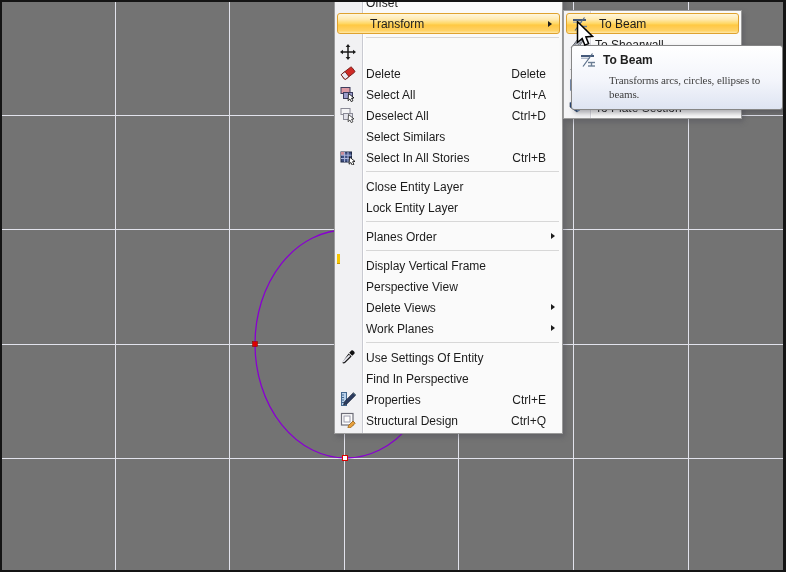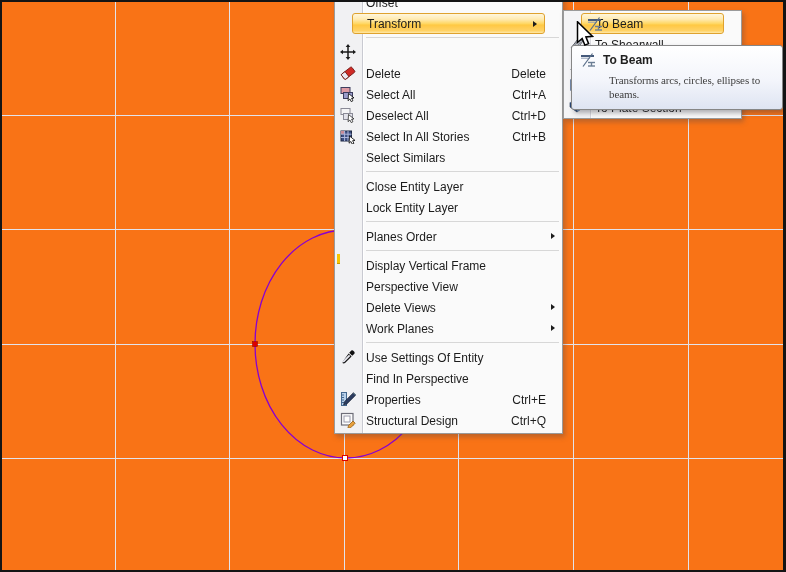--- a/index.html
+++ b/index.html
@@ -1,16 +1,16 @@
 <!DOCTYPE html>
 <html><head>
 <meta charset="utf-8">
 <style>
   html,body{margin:0;padding:0;background:#888;}
-  #stage{position:relative;width:786px;height:572px;overflow:hidden;background:#f97316;
+  #stage{position:relative;width:786px;height:572px;overflow:hidden;background:#737373;
          font-family:"Liberation Sans",sans-serif;-webkit-font-smoothing:antialiased;}
   
   .frame{position:absolute;background:#141414;z-index:60;}
   #frame-top{left:0;top:0;width:786px;height:2px;}
   #frame-bottom{left:0;top:570px;width:786px;height:2px;}
   #frame-left{left:0;top:0;width:2px;height:572px;}
   #frame-right{left:783px;top:0;width:3px;height:572px;}
 
   
   .gridline{position:absolute;background:#e2e3ec;z-index:1;}
@@ -30,21 +30,21 @@
   #transform-submenu .gutter{position:absolute;left:0;top:0;bottom:0;width:26px;background:#f4f4f6;
          border-right:1px solid #d8d8de;box-shadow:1px 0 0 #ffffff;}
 
   .mi{position:relative;height:21px;display:flex;align-items:center;
       padding:0 16px 0 31px;font-size:12px;color:#1c1c1c;box-sizing:border-box;white-space:nowrap;}
   .mi .lbl{flex:1;overflow:hidden;}
   .mi .sc{margin-left:10px;}
   .mi .ico{position:absolute;left:5px;top:2px;width:16px;height:16px;}
   .mi .arr{position:absolute;right:7px;top:7px;width:0;height:0;
            border-left:4px solid #1c1c1c;border-top:3.5px solid transparent;border-bottom:3.5px solid transparent;}
-  .mi.hl{border:1px solid #dfa22e;border-radius:3px;margin:0 17px;padding-left:14px;
+  .mi.hl{border:1px solid #dfa22e;border-radius:3px;margin:0 2px;padding-left:32px;
          background:linear-gradient(to bottom,#fff7dd 0%,#ffeab0 28%,#ffd65f 52%,#ffc843 58%,#ffd266 88%,#ffe9a8 100%);}
   .sep{position:relative;height:8px;}
   .sep::after{content:'';position:absolute;left:31px;right:3px;top:3px;border-top:1px solid #d7d7d7;}
 
   
   #supertip{position:absolute;left:571px;top:45px;width:212px;box-sizing:border-box;z-index:30;
             border:1px solid #868686;border-radius:3px;padding:6px 8px 8px;
             background:linear-gradient(to bottom,#ffffff 0%,#f3f5fb 55%,#dee4f2 100%);
             box-shadow:3px 3px 5px rgba(60,60,70,.40);}
   .tt-head{display:flex;align-items:center;gap:7px;font-weight:bold;font-size:12px;color:#1f1f1f;}
@@ -134,36 +134,36 @@
       <div class="mi">
         <span class="ico"><svg width="16" height="16" viewBox="0 0 16 16">
             <rect x="1" y="1.5" width="9" height="6" fill="#f4f4f6" stroke="#8a8a96"></rect>
             <rect x="3.5" y="6.5" width="9" height="6" fill="#e2e2ea" stroke="#8a8a96"></rect>
             <path d="M8.5 7.5l5.5 4.4-2.4.3 1.3 2.6-1.7.8-1.3-2.6-1.8 1.7z" fill="#fff" stroke="#2a2a2a" stroke-width="0.8"></path>
           </svg></span>
         <span class="lbl">Deselect All</span>
         <span class="sc">Ctrl+D</span>
       </div>
       <div class="mi">
+        <span class="lbl">Select Similars</span>
+      </div>
+      <div class="mi">
         <span class="ico"><svg width="16" height="16" viewBox="0 0 16 16">
             <rect x="1" y="3" width="10.5" height="10" fill="#3d4f82" stroke="#1e2844"></rect>
             <rect x="1" y="3" width="3.5" height="3" fill="#c98a96"></rect>
             <g stroke="#aeb8dd" stroke-width="1">
               <line x1="1" y1="6.2" x2="11.5" y2="6.2"></line>
               <line x1="1" y1="9.5" x2="11.5" y2="9.5"></line>
               <line x1="4.6" y1="3" x2="4.6" y2="13"></line>
               <line x1="8" y1="3" x2="8" y2="13"></line>
             </g>
             <path d="M9.5 8l5.5 4.4-2.4.3 1.3 2.6-1.7.8-1.3-2.6-1.8 1.7z" fill="#fff" stroke="#000" stroke-width="0.8"></path>
           </svg></span>
         <span class="lbl">Select In All Stories</span>
         <span class="sc">Ctrl+B</span>
-      </div>
-      <div class="mi">
-        <span class="lbl">Select Similars</span>
       </div>
       <div class="sep"></div>
       <div class="mi">
         <span class="lbl">Close Entity Layer</span>
       </div>
       <div class="mi">
         <span class="lbl">Lock Entity Layer</span>
       </div>
       <div class="sep"></div>
       <div class="mi">

